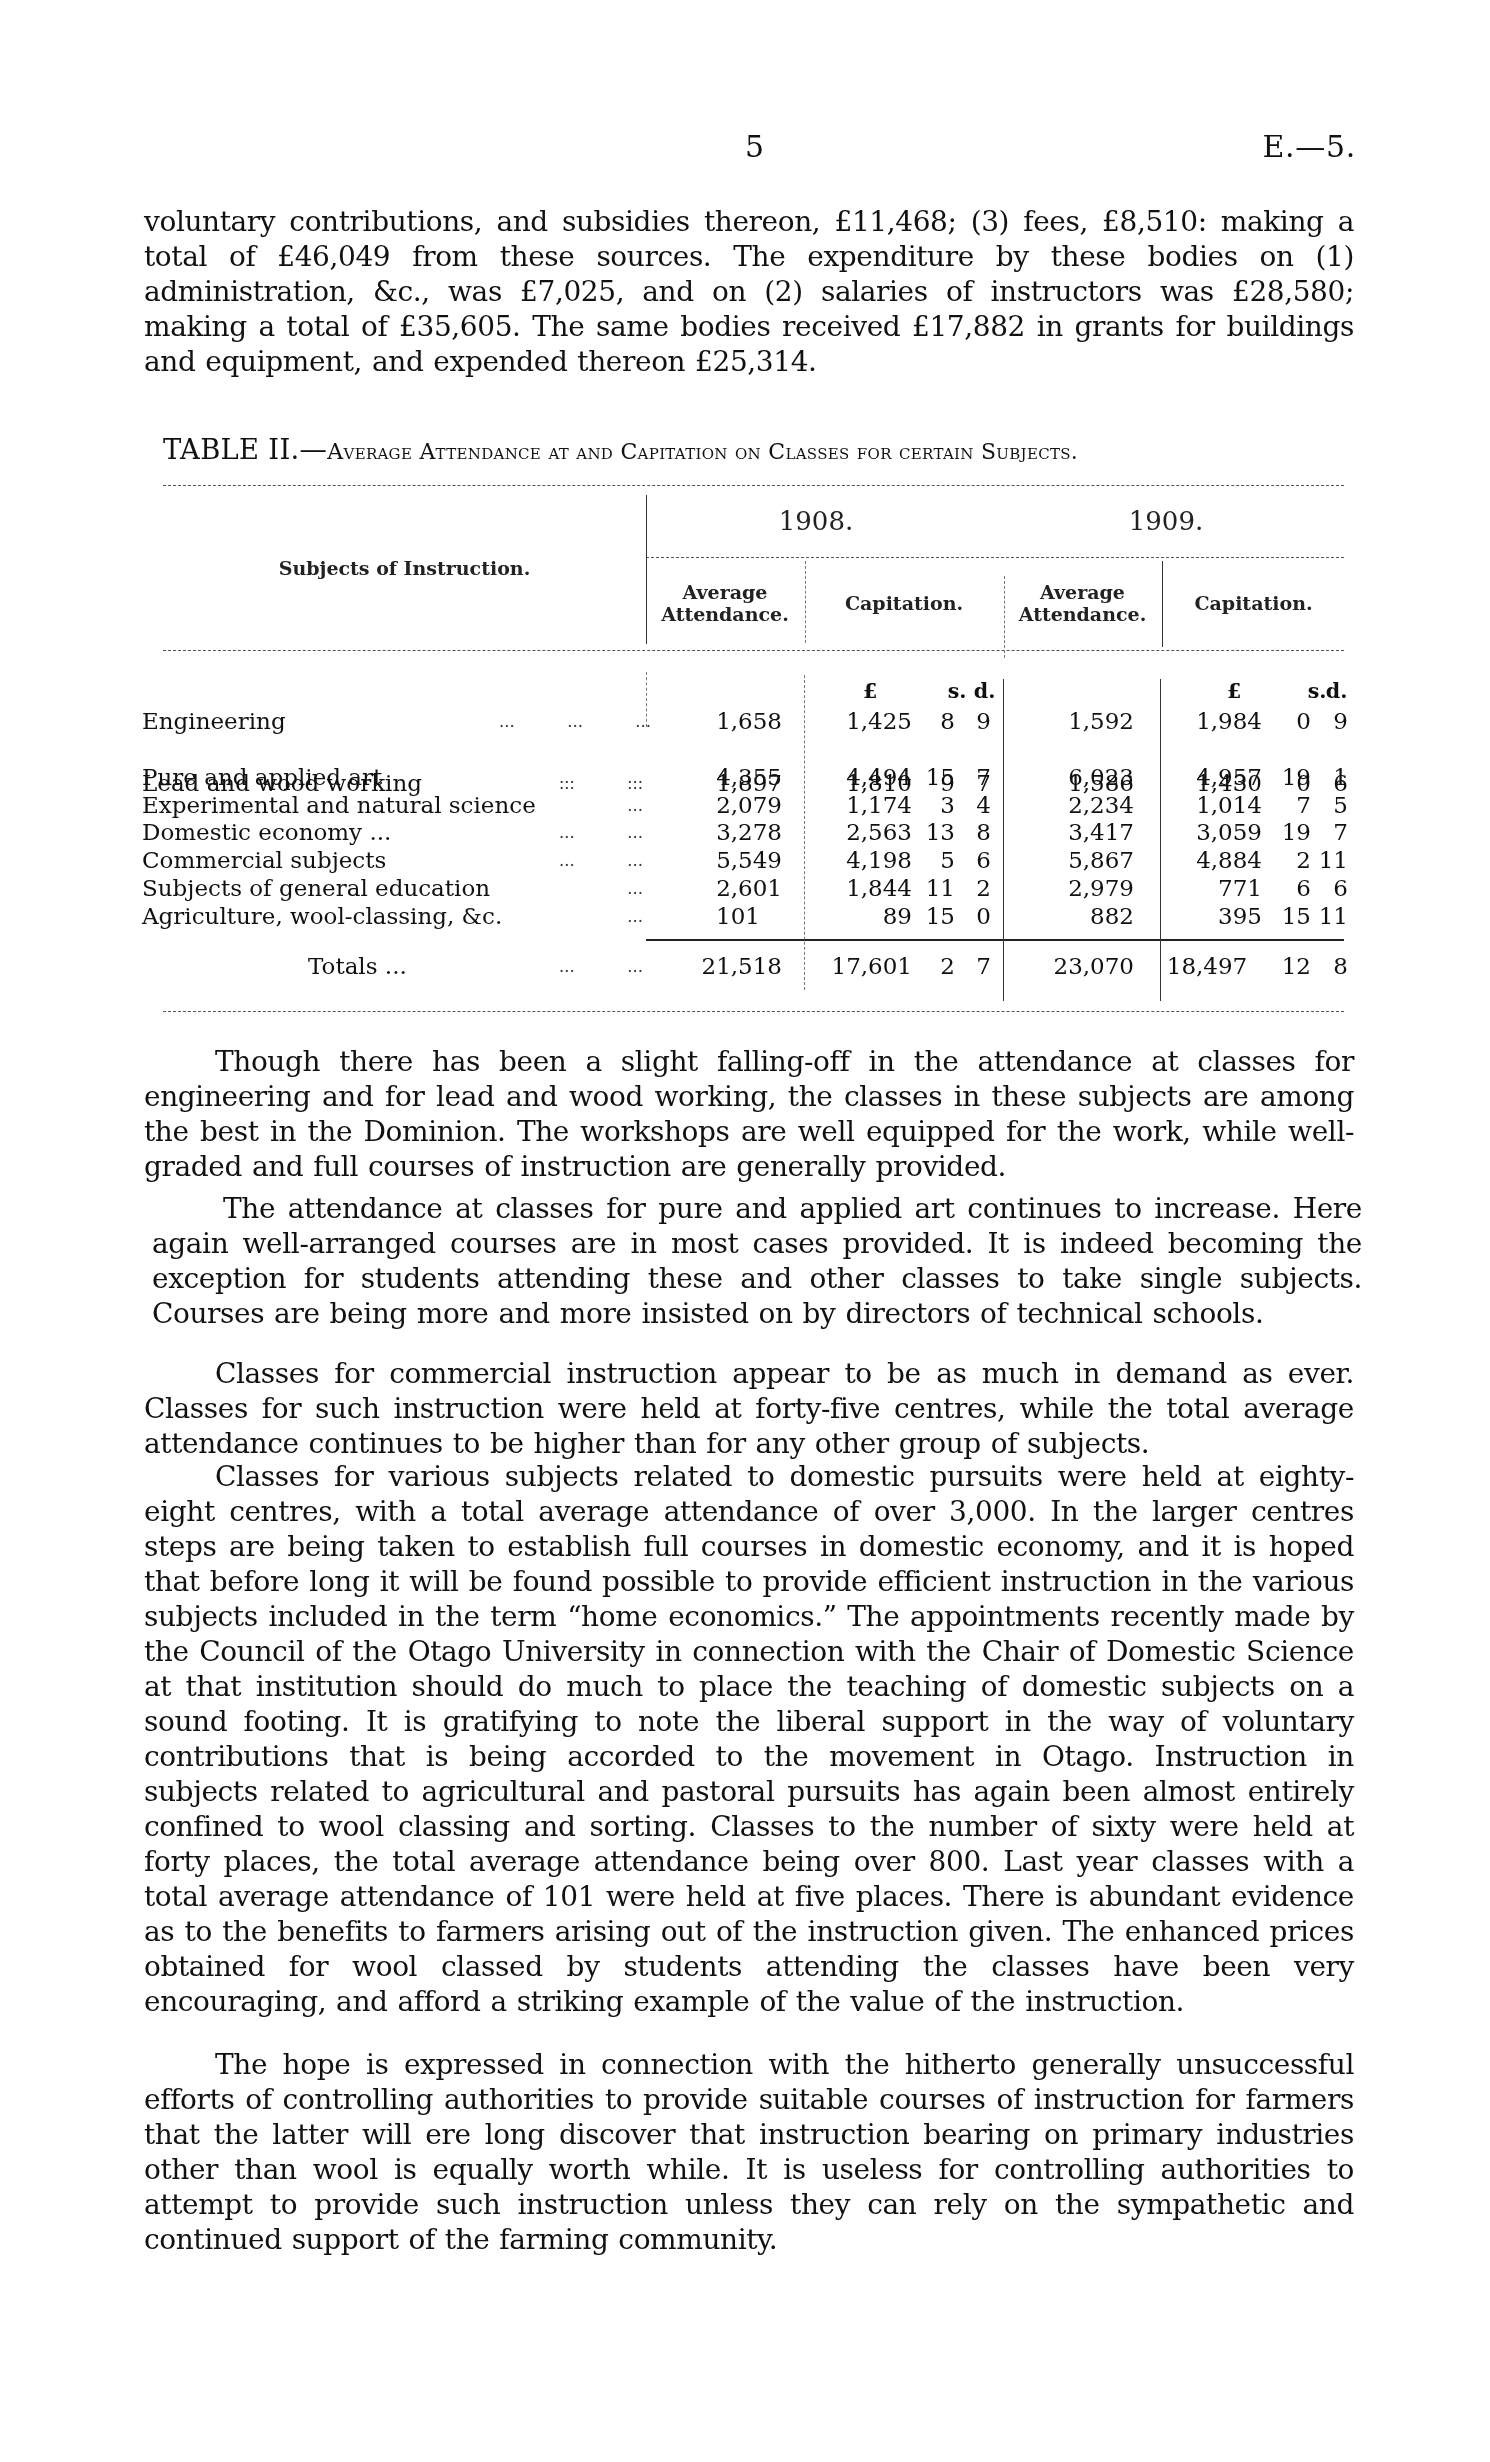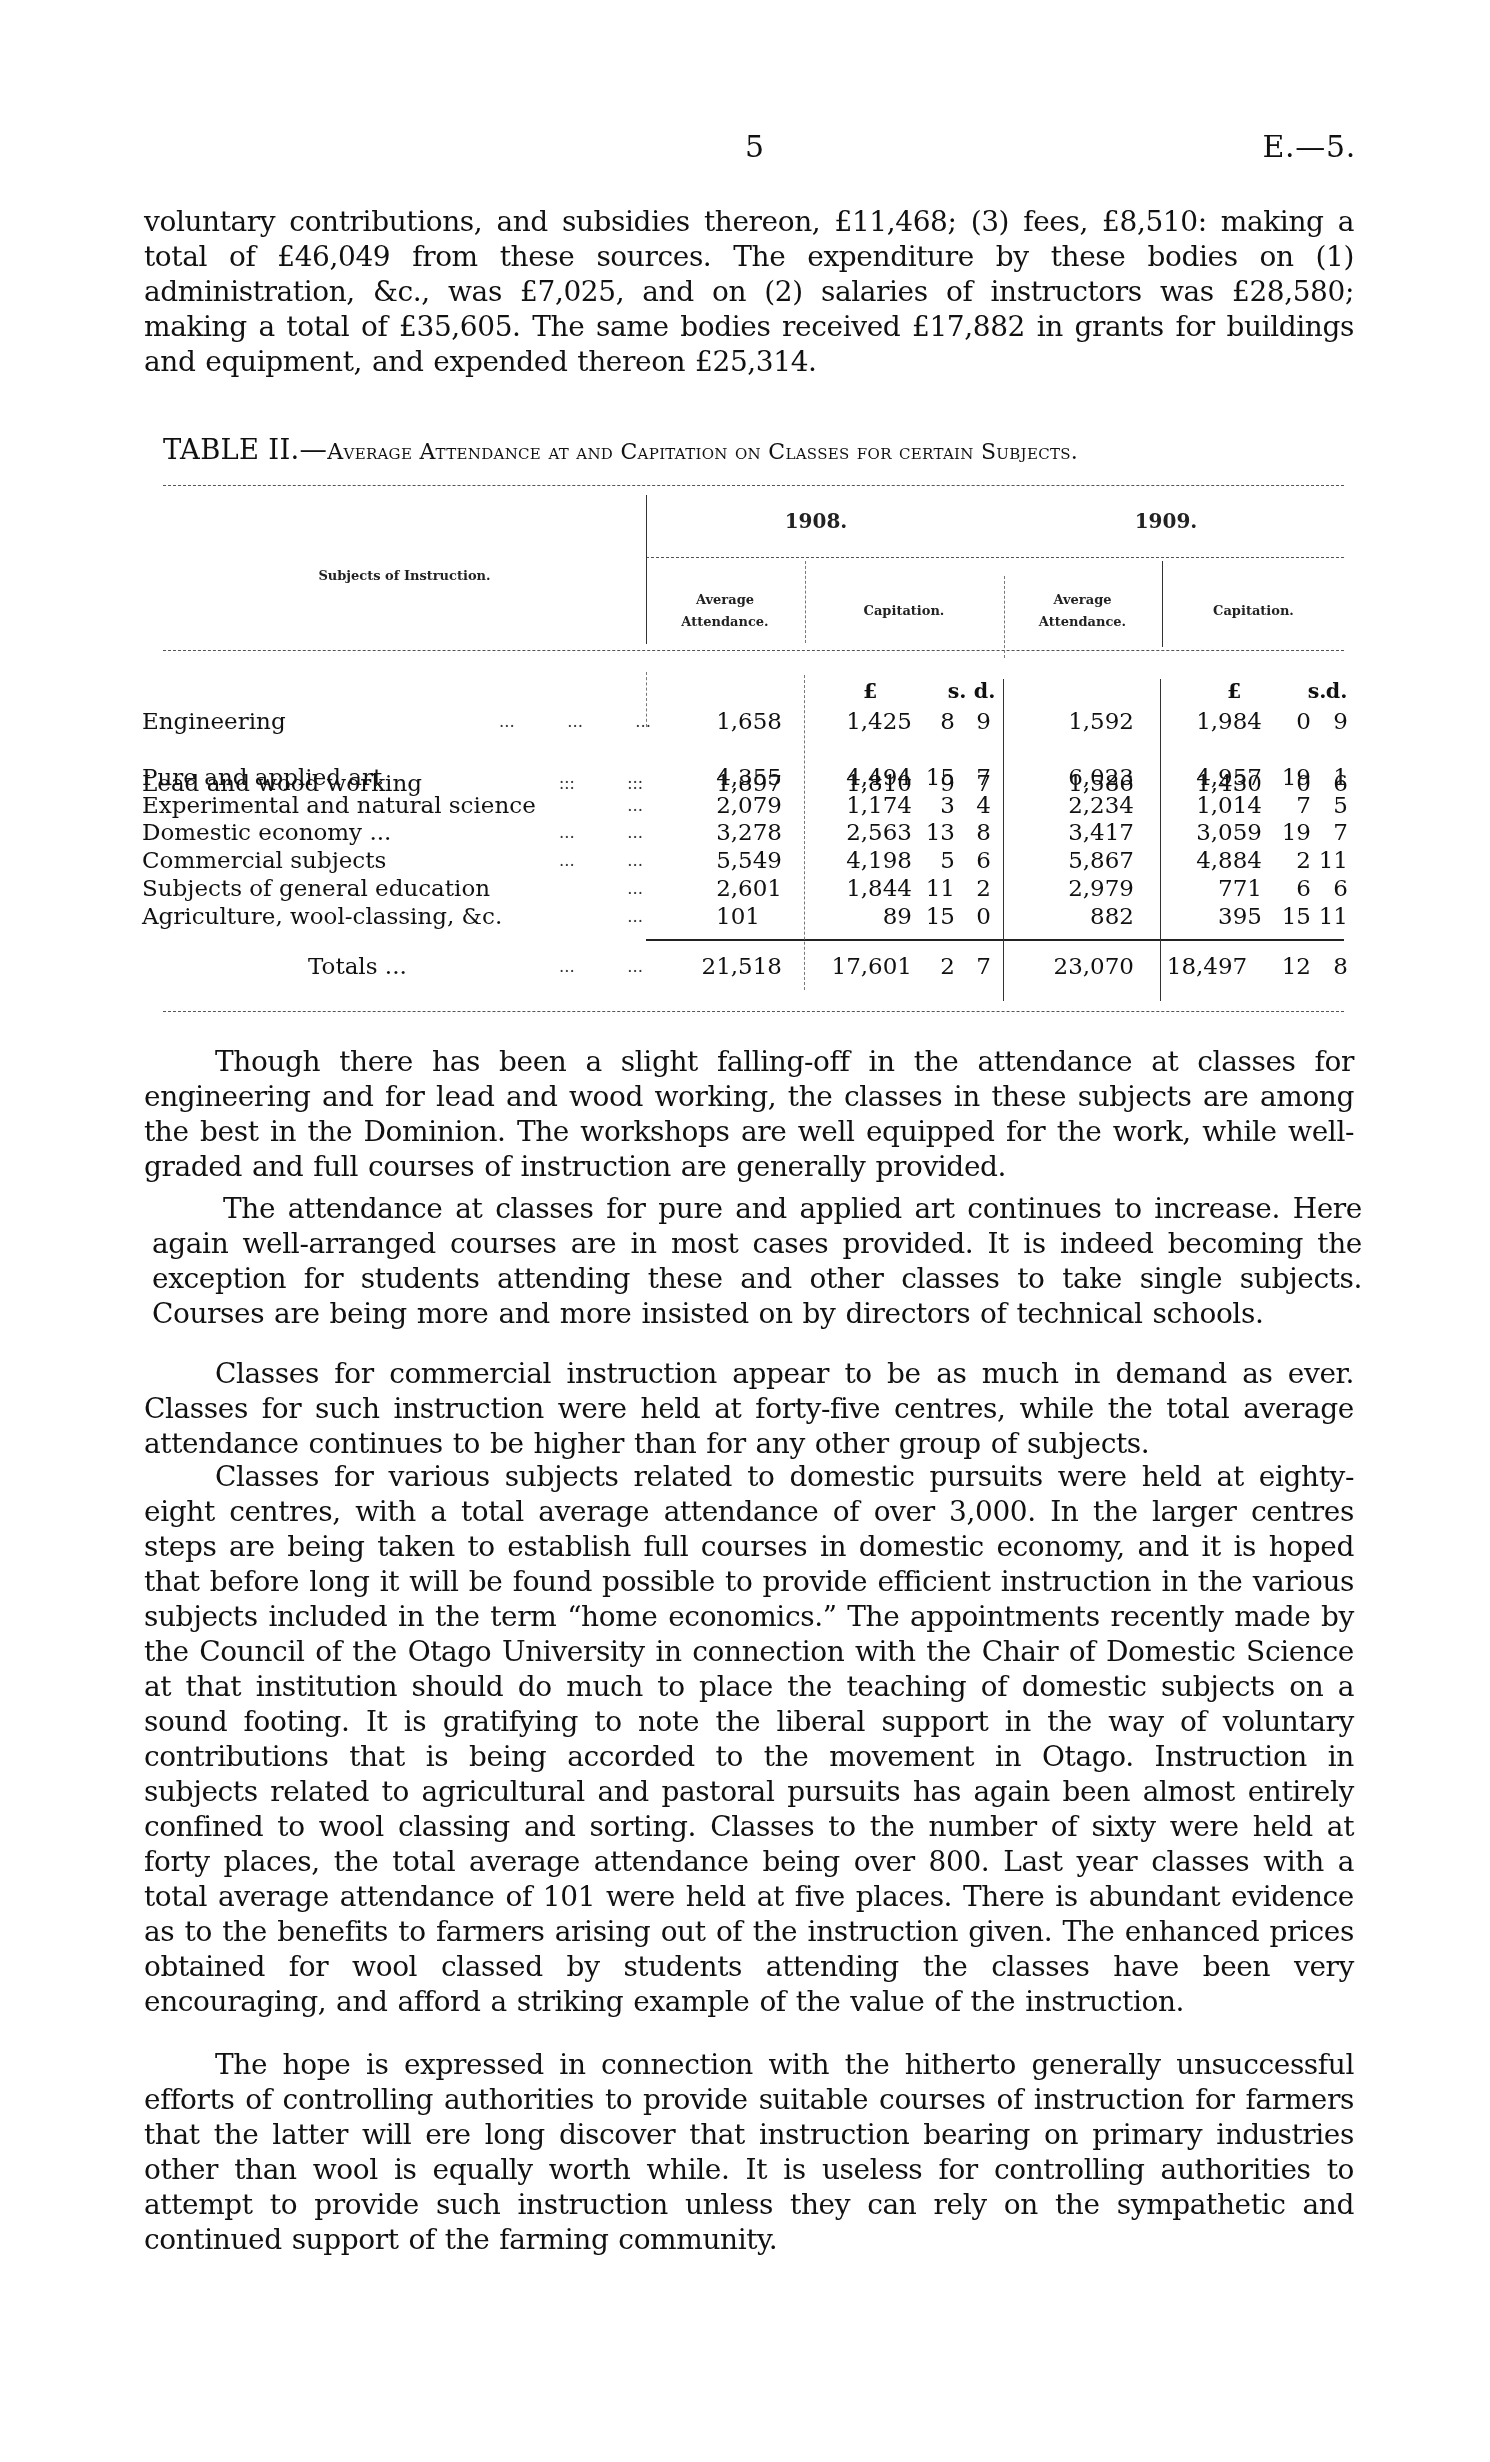--- a/index.html
+++ b/index.html
@@ -25,22 +25,22 @@
     font-variant: small-caps; letter-spacing: 0.3px; white-space: nowrap;
   }
   #table-title .small { font-size: 22px; }
 
   .rule { position: absolute; height: 0; border-top: 1.4px dashed #555; }
   .rule.solid { border-top: 2.1px solid #222; }
   .vline { position: absolute; width: 0; border-left: 1.4px solid #333; }
   .vline.dash { border-left: 1.4px dashed #777; }
 
   .th { position: absolute; font-family: "DejaVu Serif", serif; font-weight: bold;
-        font-size: 13px; line-height: 22px; text-align: center; color: #222; margin-top: 8px; }
-  .yr { position: absolute; font-size: 20px; line-height: 22px; text-align: center; font-weight: bold; color: #222; }
+        font-size: 19px; line-height: 22px; text-align: center; color: #222; }
+  .yr { position: absolute; font-size: 26px; line-height: 22px; text-align: center; font-weight: normal; color: #222; }
 
   .row { position: absolute; left: 142px; width: 1214px; height: 27.4px;
          font-size: 23px; line-height: 27.4px; white-space: nowrap; }
   .row .subj { position: absolute; left: 0; }
   .row .dots { position: absolute; left: 0; font-size: 16.5px; color: #333; }
   .row .num { position: absolute; text-align: right; }
   .unit { position: absolute; font-size: 20.6px; font-weight: bold; text-align: right; }
 </style>
 </head>
 <body>

